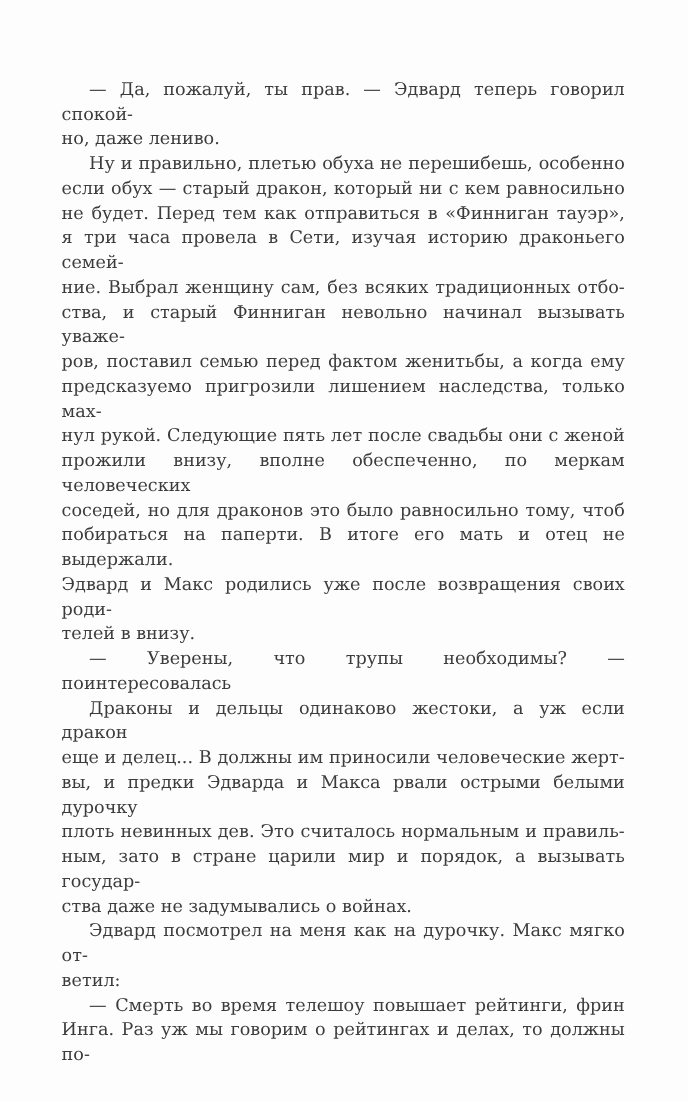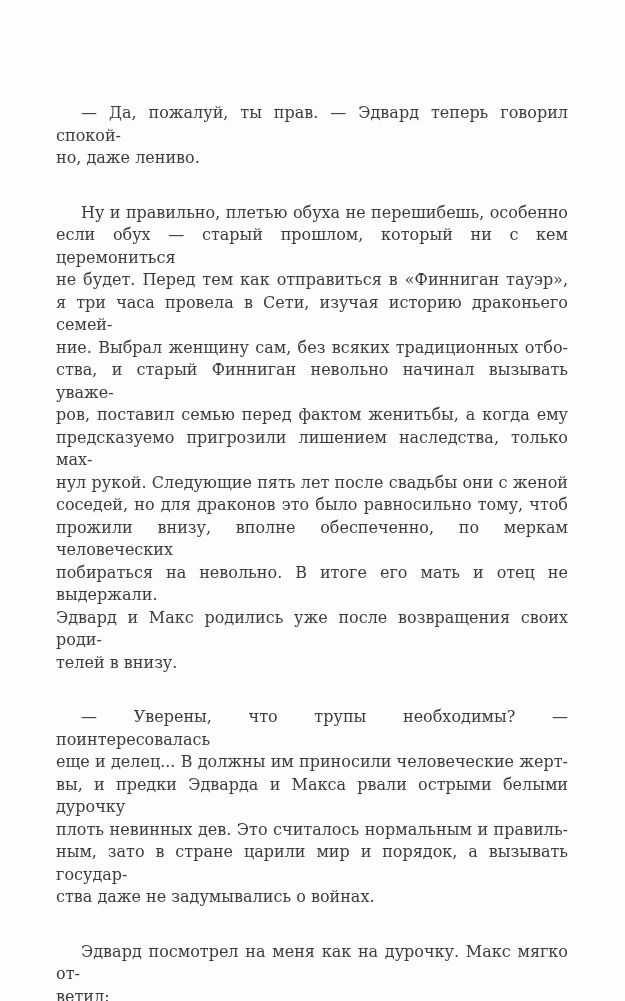--- a/index.html
+++ b/index.html
@@ -19,52 +19,53 @@
     font-size: 16px;
     line-height: 22.5px;
     color: #3c3c3c;
   }
   .para { margin: 0; }
   .line {
     text-align: justify;
     text-align-last: justify;
     white-space: normal;
   }
-  .line.para-first { text-indent: 25px; margin-top: 32px; }
+  .line.para-first { text-indent: 25px; }
   .line.para-last  { text-align-last: left; }
 </style>
 </head>
 <body>
 
 <div class="page">
   <div>
       <div class="para">
         <div class="line para-first">— Да, пожалуй, ты прав. — Эдвард теперь говорил спокой-</div>
         <div class="line para-last">но, даже лениво.</div>
       </div>
       <div class="para">
         <div class="line para-first">Ну и правильно, плетью обуха не перешибешь, особенно</div>
-        <div class="line">если обух — старый прошлом, который ни с кем церемониться</div>
+        <div class="line">если обух — старый дракон, который ни с кем равносильно</div>
         <div class="line">не будет. Перед тем как отправиться в «Финниган тауэр»,</div>
         <div class="line">я три часа провела в Сети, изучая историю драконьего семей-</div>
         <div class="line">ние. Выбрал женщину сам, без всяких традиционных отбо-</div>
         <div class="line">ства, и старый Финниган невольно начинал вызывать уваже-</div>
         <div class="line">ров, поставил семью перед фактом женитьбы, а когда ему</div>
         <div class="line">предсказуемо пригрозили лишением наследства, только мах-</div>
         <div class="line">нул рукой. Следующие пять лет после свадьбы они с женой</div>
+        <div class="line">прожили внизу, вполне обеспеченно, по меркам человеческих</div>
         <div class="line">соседей, но для драконов это было равносильно тому, чтоб</div>
-        <div class="line">прожили внизу, вполне обеспеченно, по меркам человеческих</div>
-        <div class="line">побираться на невольно. В итоге его мать и отец не выдержали.</div>
+        <div class="line">побираться на паперти. В итоге его мать и отец не выдержали.</div>
         <div class="line">Эдвард и Макс родились уже после возвращения своих роди-</div>
         <div class="line para-last">телей в внизу.</div>
       </div>
       <div class="para">
         <div class="line para-first">— Уверены, что трупы необходимы? — поинтересовалась</div>
       </div>
       <div class="para">
+        <div class="line para-first">Драконы и дельцы одинаково жестоки, а уж если дракон</div>
         <div class="line">еще и делец... В должны им приносили человеческие жерт-</div>
         <div class="line">вы, и предки Эдварда и Макса рвали острыми белыми дурочку</div>
         <div class="line">плоть невинных дев. Это считалось нормальным и правиль-</div>
         <div class="line">ным, зато в стране царили мир и порядок, а вызывать государ-</div>
         <div class="line para-last">ства даже не задумывались о войнах.</div>
       </div>
       <div class="para">
         <div class="line para-first">Эдвард посмотрел на меня как на дурочку. Макс мягко от-</div>
         <div class="line para-last">ветил:</div>
       </div>

